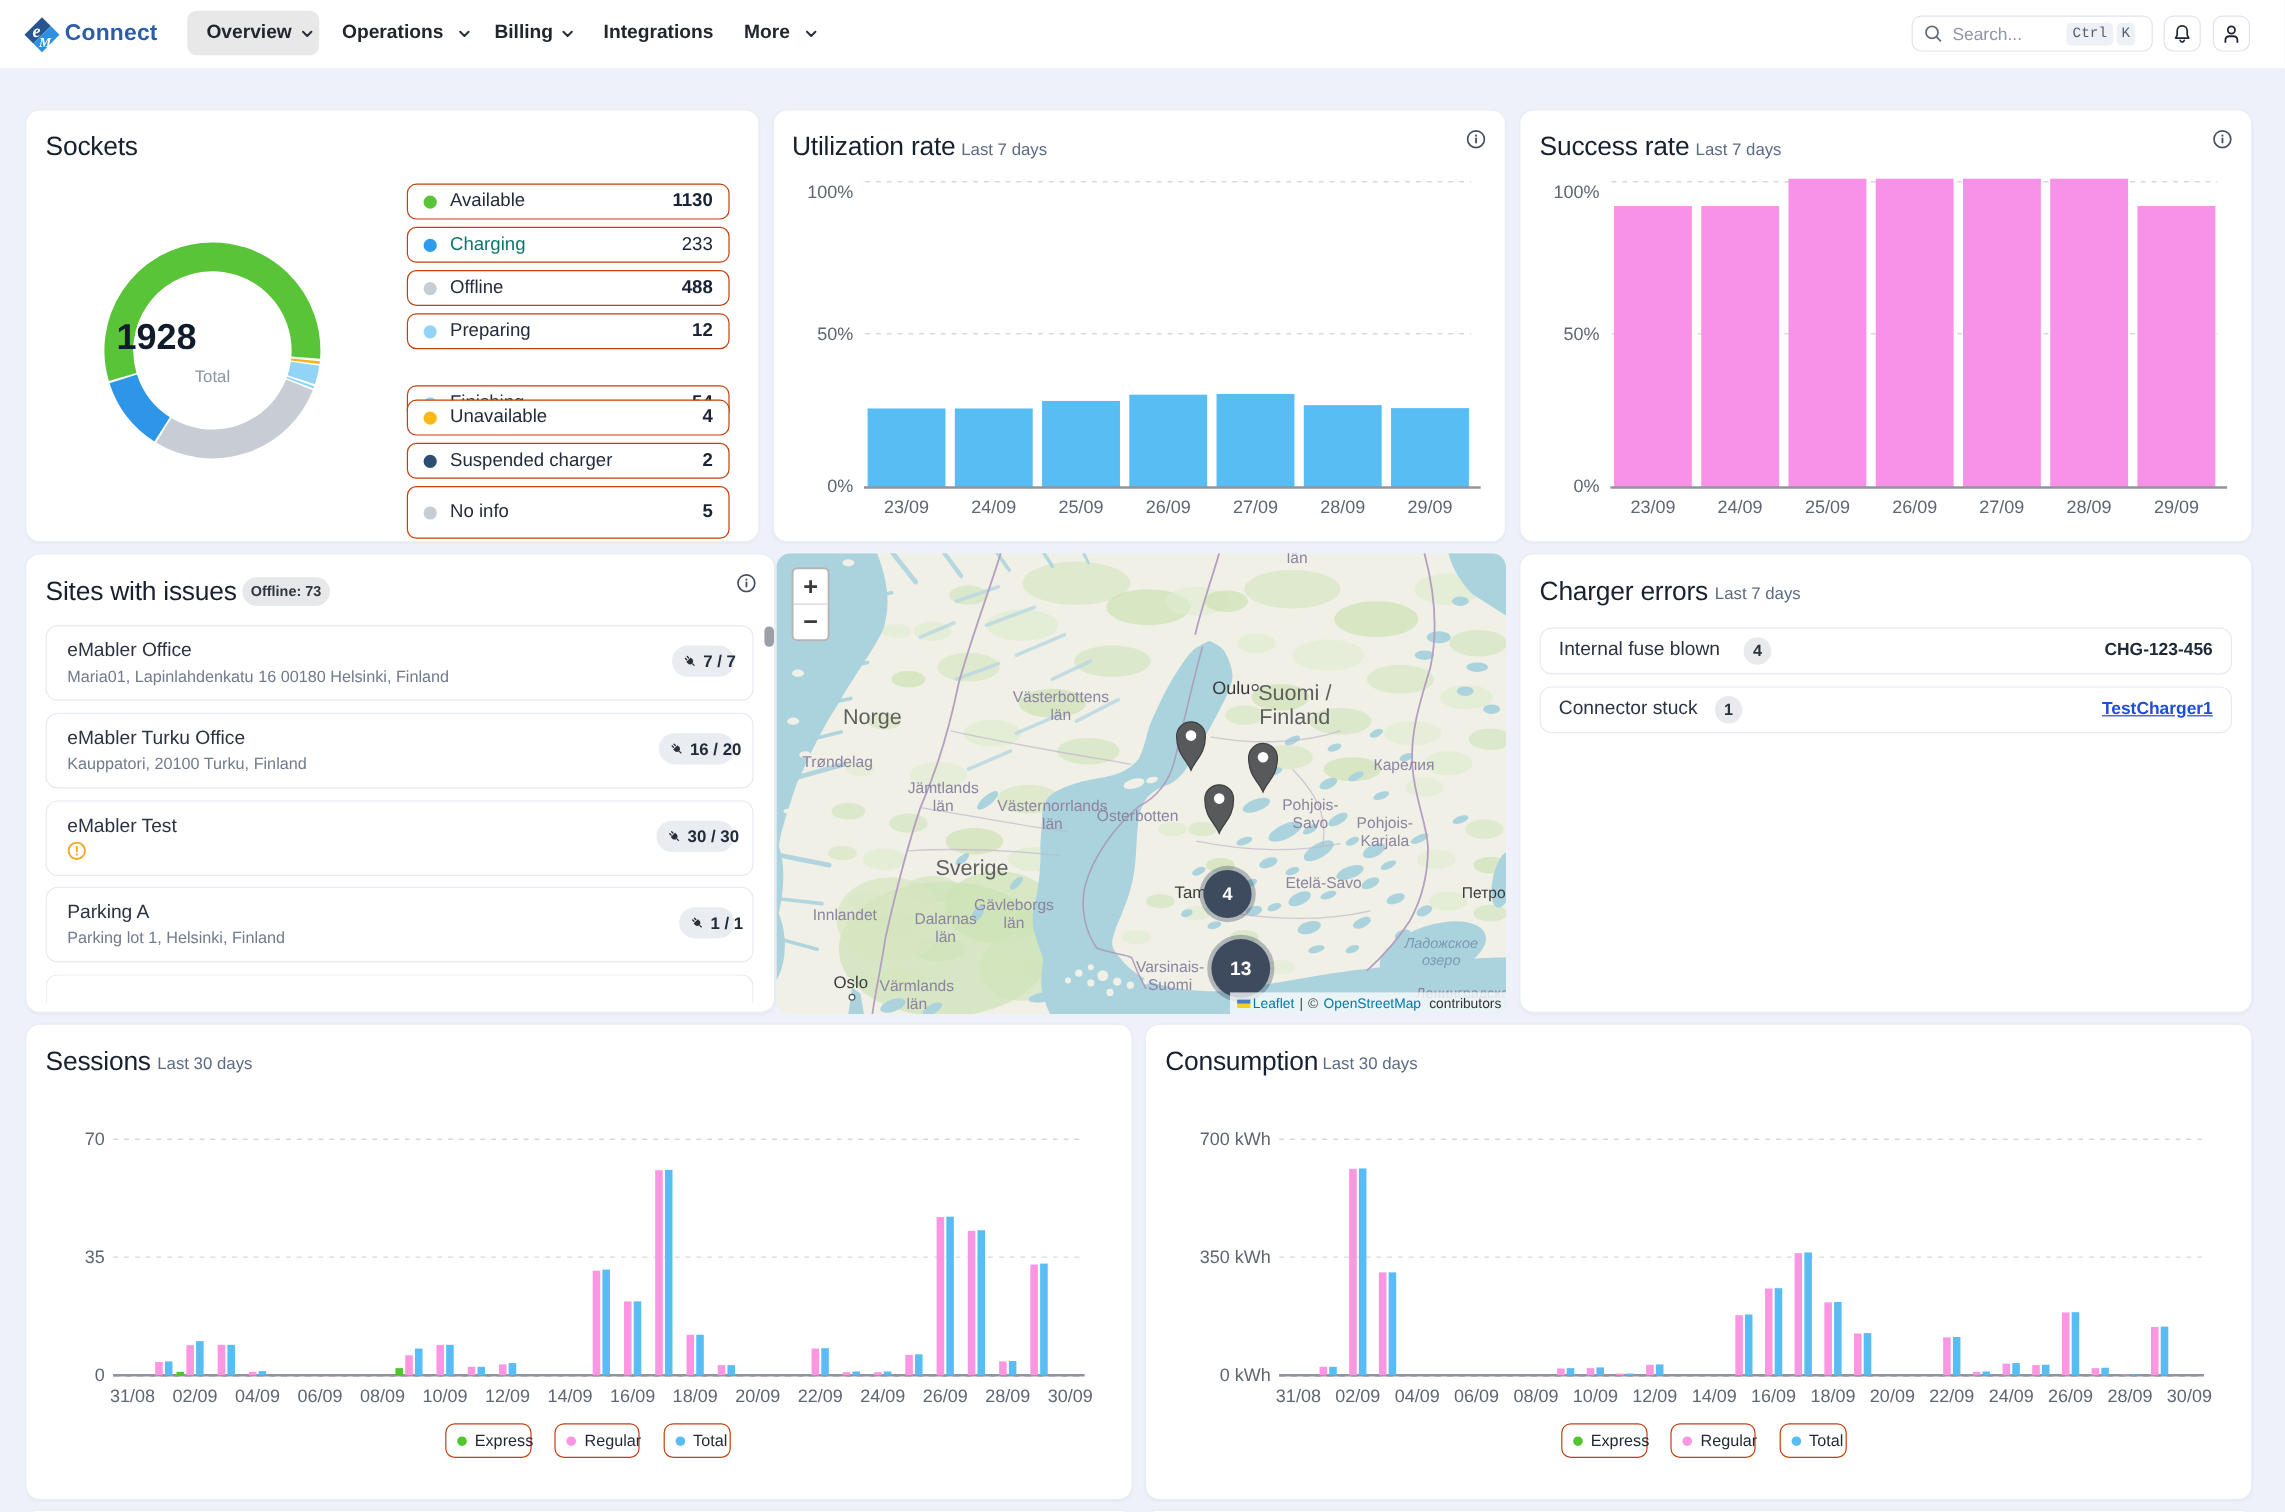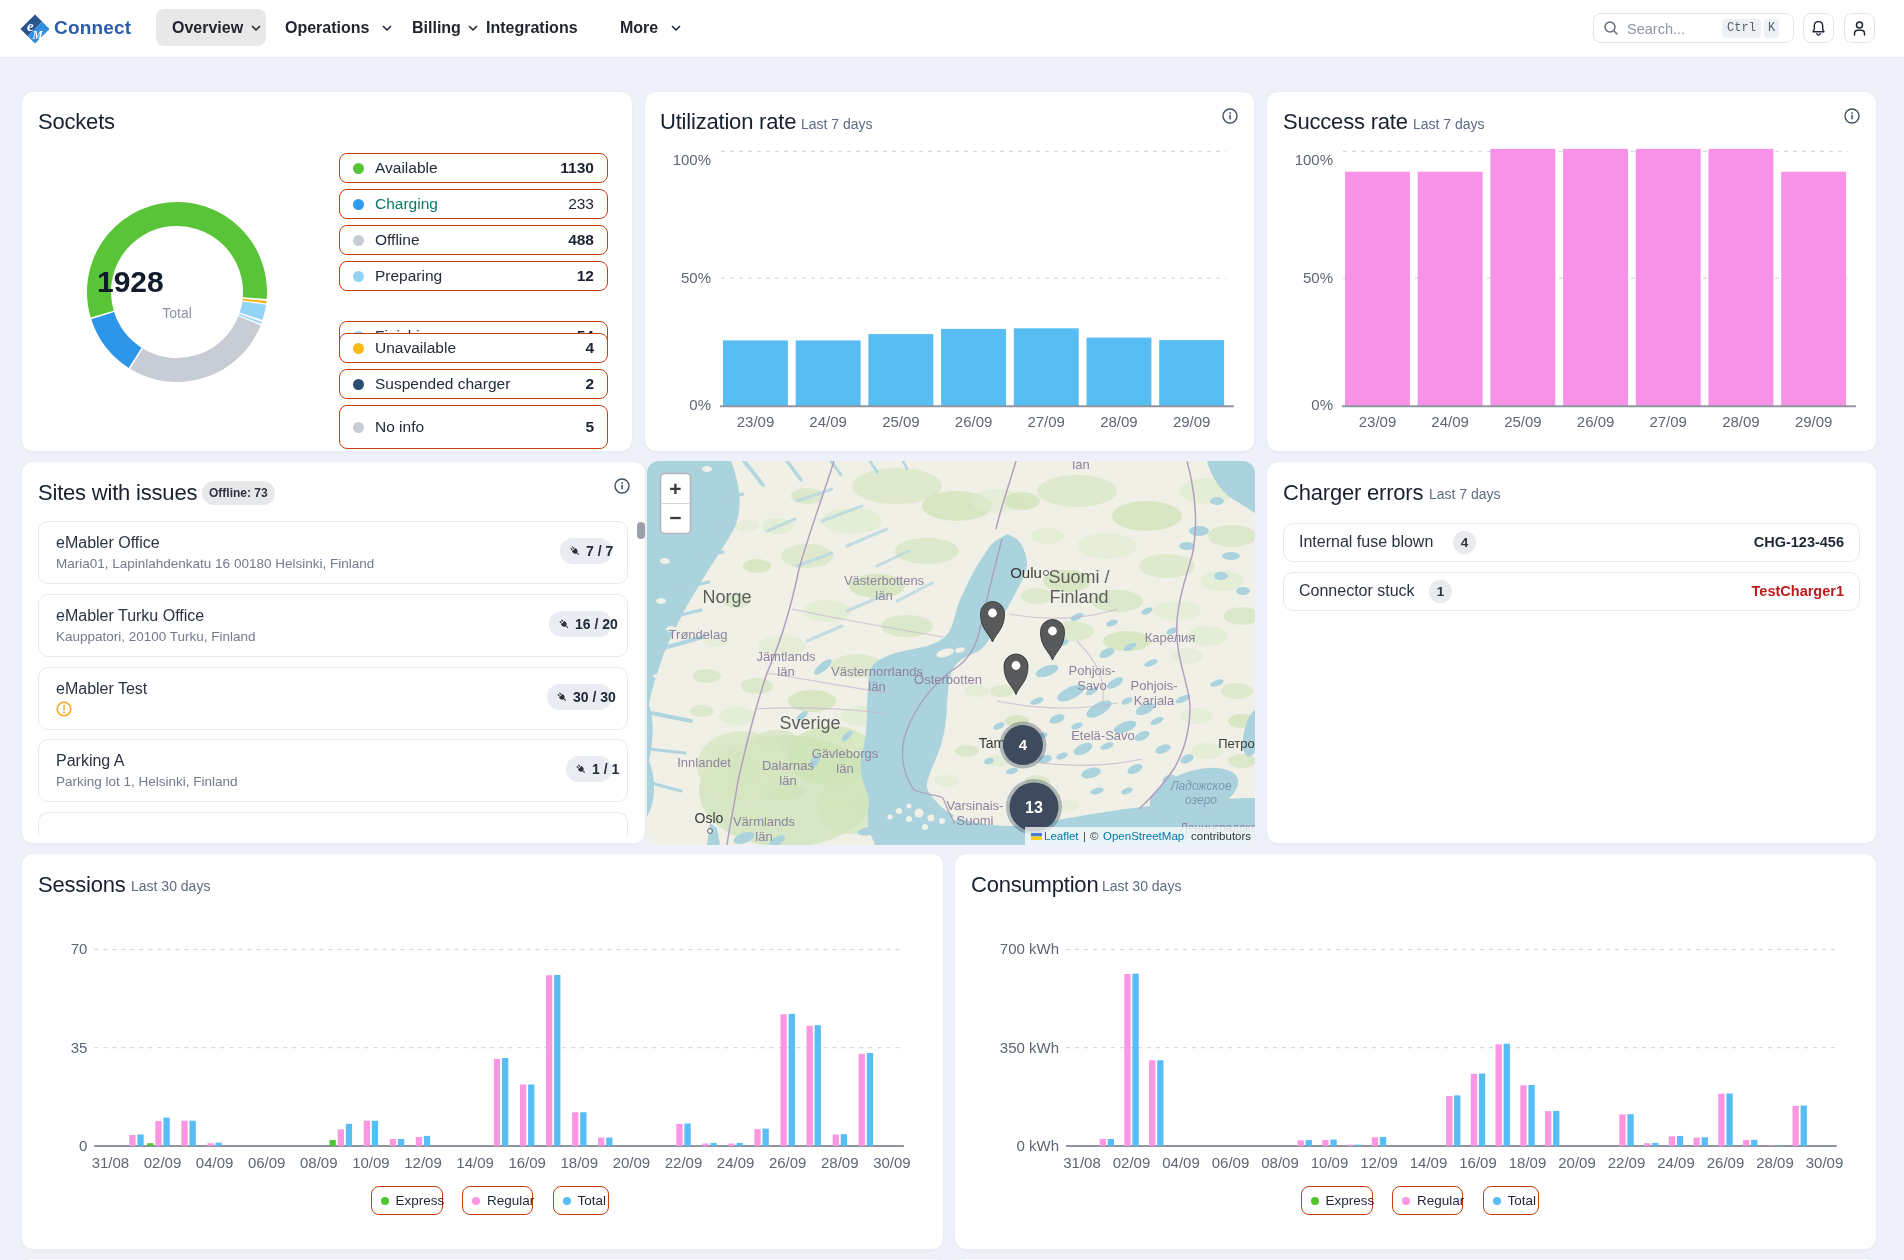--- a/index.html
+++ b/index.html
@@ -21,21 +21,21 @@
 <rect x="16" y="5.7" width="10.3" height="20.6" fill="#2f8fe0"></rect>
 </g>
 <text x="8" y="18" font-size="15" fill="#fff" font-family="Liberation Serif,serif" font-style="italic" font-weight="700">e</text>
 <text x="13.5" y="26" font-size="11.5" fill="#fff" font-family="Liberation Serif,serif" font-style="italic" font-weight="700">M</text>
 </svg>
 <div class="abs" style="left:54px;top:17px;font-size:19px;font-weight:700;color:#2b5da8;letter-spacing:.2px;">Connect</div>
 <div class="abs" style="left:156px;top:9px;width:110px;height:37px;background:#e8e8e9;border-radius:8px;"></div>
 <div class="abs" style="left:172px;top:19px;font-size:16px;font-weight:600;color:#21262e;">Overview</div>
 <div class="abs" style="left:285px;top:19px;font-size:16px;font-weight:600;color:#21262e;">Operations</div>
 <div class="abs" style="left:412px;top:19px;font-size:16px;font-weight:600;color:#21262e;">Billing</div>
-<div class="abs" style="left:486px;top:19px;font-size:16px;font-weight:600;color:#21262e;">Integrations</div>
+<div class="abs" style="left:503px;top:19px;font-size:16px;font-weight:600;color:#21262e;">Integrations</div>
 <div class="abs" style="left:620px;top:19px;font-size:16px;font-weight:600;color:#21262e;">More</div>
 <svg class="abs" style="left:251px;top:25px" width="10" height="7" viewBox="0 0 10 7">
       <path d="M1.5 1.5 L5 5 L8.5 1.5" stroke="#2b313c" stroke-width="1.7" fill="none" stroke-linecap="round" stroke-linejoin="round"></path>
     </svg>
 <svg class="abs" style="left:382px;top:25px" width="10" height="7" viewBox="0 0 10 7">
       <path d="M1.5 1.5 L5 5 L8.5 1.5" stroke="#2b313c" stroke-width="1.7" fill="none" stroke-linecap="round" stroke-linejoin="round"></path>
     </svg>
 <svg class="abs" style="left:468px;top:25px" width="10" height="7" viewBox="0 0 10 7">
       <path d="M1.5 1.5 L5 5 L8.5 1.5" stroke="#2b313c" stroke-width="1.7" fill="none" stroke-linecap="round" stroke-linejoin="round"></path>
     </svg>
@@ -481,21 +481,21 @@
 <div class="card" style="left:1266px;top:461px;width:611px;height:383px;"></div>
 <div class="ctitle" style="left:1283px;top:480px;">Charger errors</div>
 <div class="csub" style="left:1429px;top:486px;">Last 7 days</div>
 <div class="abs" style="left:1283px;top:523px;width:577px;height:39px;border:1px solid #e6eaf1;border-radius:10px;"></div>
 <div class="abs" style="left:1299px;top:533px;font-size:16px;color:#2a3342;">Internal fuse blown</div>
 <div class="abs" style="left:1453px;top:531px;width:23px;height:23px;background:#e9eaed;border-radius:50%;font-size:13.5px;font-weight:700;color:#2c3340;text-align:center;line-height:23px;">4</div>
 <div class="abs" style="left:1640px;top:534px;width:204px;text-align:right;font-size:14.5px;font-weight:700;color:#1f2835;">CHG-123-456</div>
 <div class="abs" style="left:1283px;top:571.5px;width:577px;height:39px;border:1px solid #e6eaf1;border-radius:10px;"></div>
 <div class="abs" style="left:1299px;top:581.5px;font-size:16px;color:#2a3342;">Connector stuck</div>
 <div class="abs" style="left:1429px;top:579.5px;width:23px;height:23px;background:#e9eaed;border-radius:50%;font-size:13.5px;font-weight:700;color:#2c3340;text-align:center;line-height:23px;">1</div>
-<div class="abs" style="left:1640px;top:582.5px;width:204px;text-align:right;font-size:14.5px;font-weight:700;color:#b91c1c;">TestCharger1</div>
+<div class="abs" style="left:1640px;top:582.5px;width:204px;text-align:right;font-size:14.5px;font-weight:700;color:#1d4ed8;text-decoration:underline;">TestCharger1</div>
 <div class="card" style="left:21px;top:853px;width:923px;height:397px;"></div>
 <div class="ctitle" style="left:38px;top:872px;">Sessions</div>
 <div class="csub" style="left:131px;top:878px;">Last 30 days</div>
 <svg class="abs" style="left:21px;top:853px" width="923" height="397" viewBox="0 0 923 397">
     <line x1="73.4" y1="194.6" x2="882.9" y2="194.6" stroke="#d5d9de" stroke-width="1.2" stroke-dasharray="4 5"></line>
     <line x1="73.4" y1="96.3" x2="882.9" y2="96.3" stroke="#d5d9de" stroke-width="1.2" stroke-dasharray="4 5"></line>
     <line x1="73.4" y1="293" x2="882.9" y2="293" stroke="#8f959e" stroke-width="2" stroke-dasharray="5 5"></line>
     <line x1="73.4" y1="293" x2="882.9" y2="293" stroke="#8f959e" stroke-width="2"></line>
     <text x="66.4" y="298.0" font-size="15" fill="#5d6673" text-anchor="end">0</text>
     <text x="66.4" y="199.6" font-size="15" fill="#5d6673" text-anchor="end">35</text>

